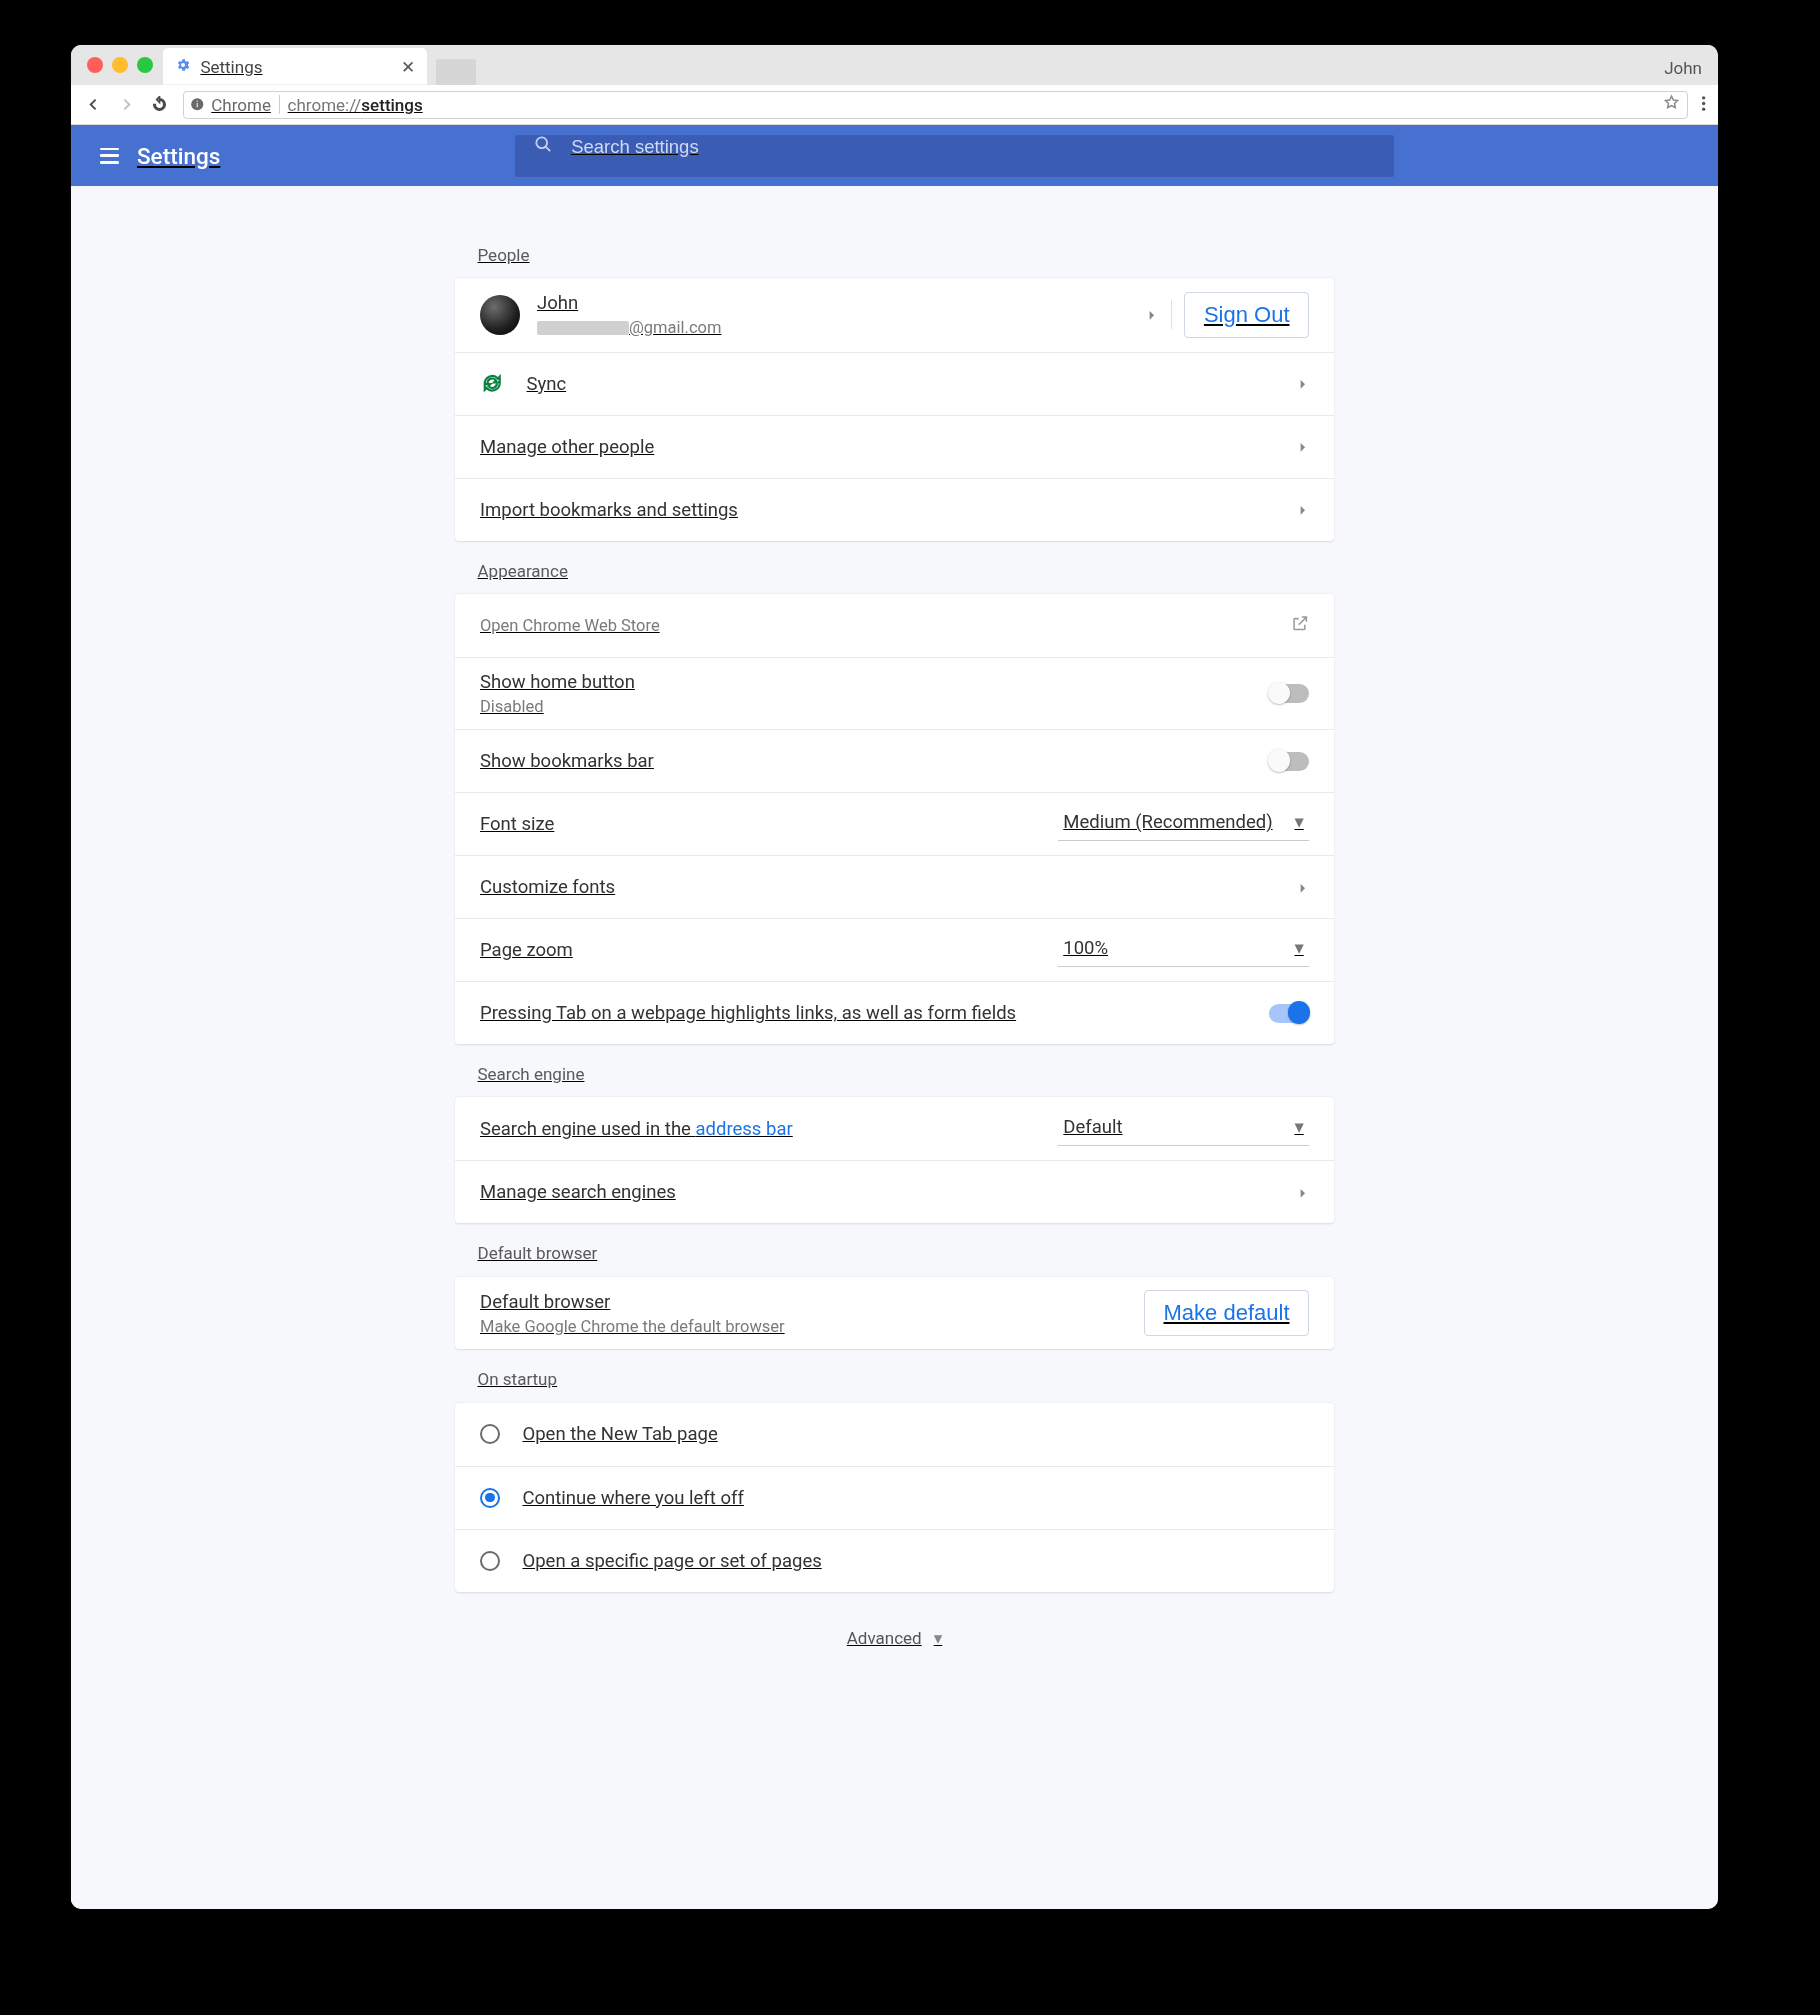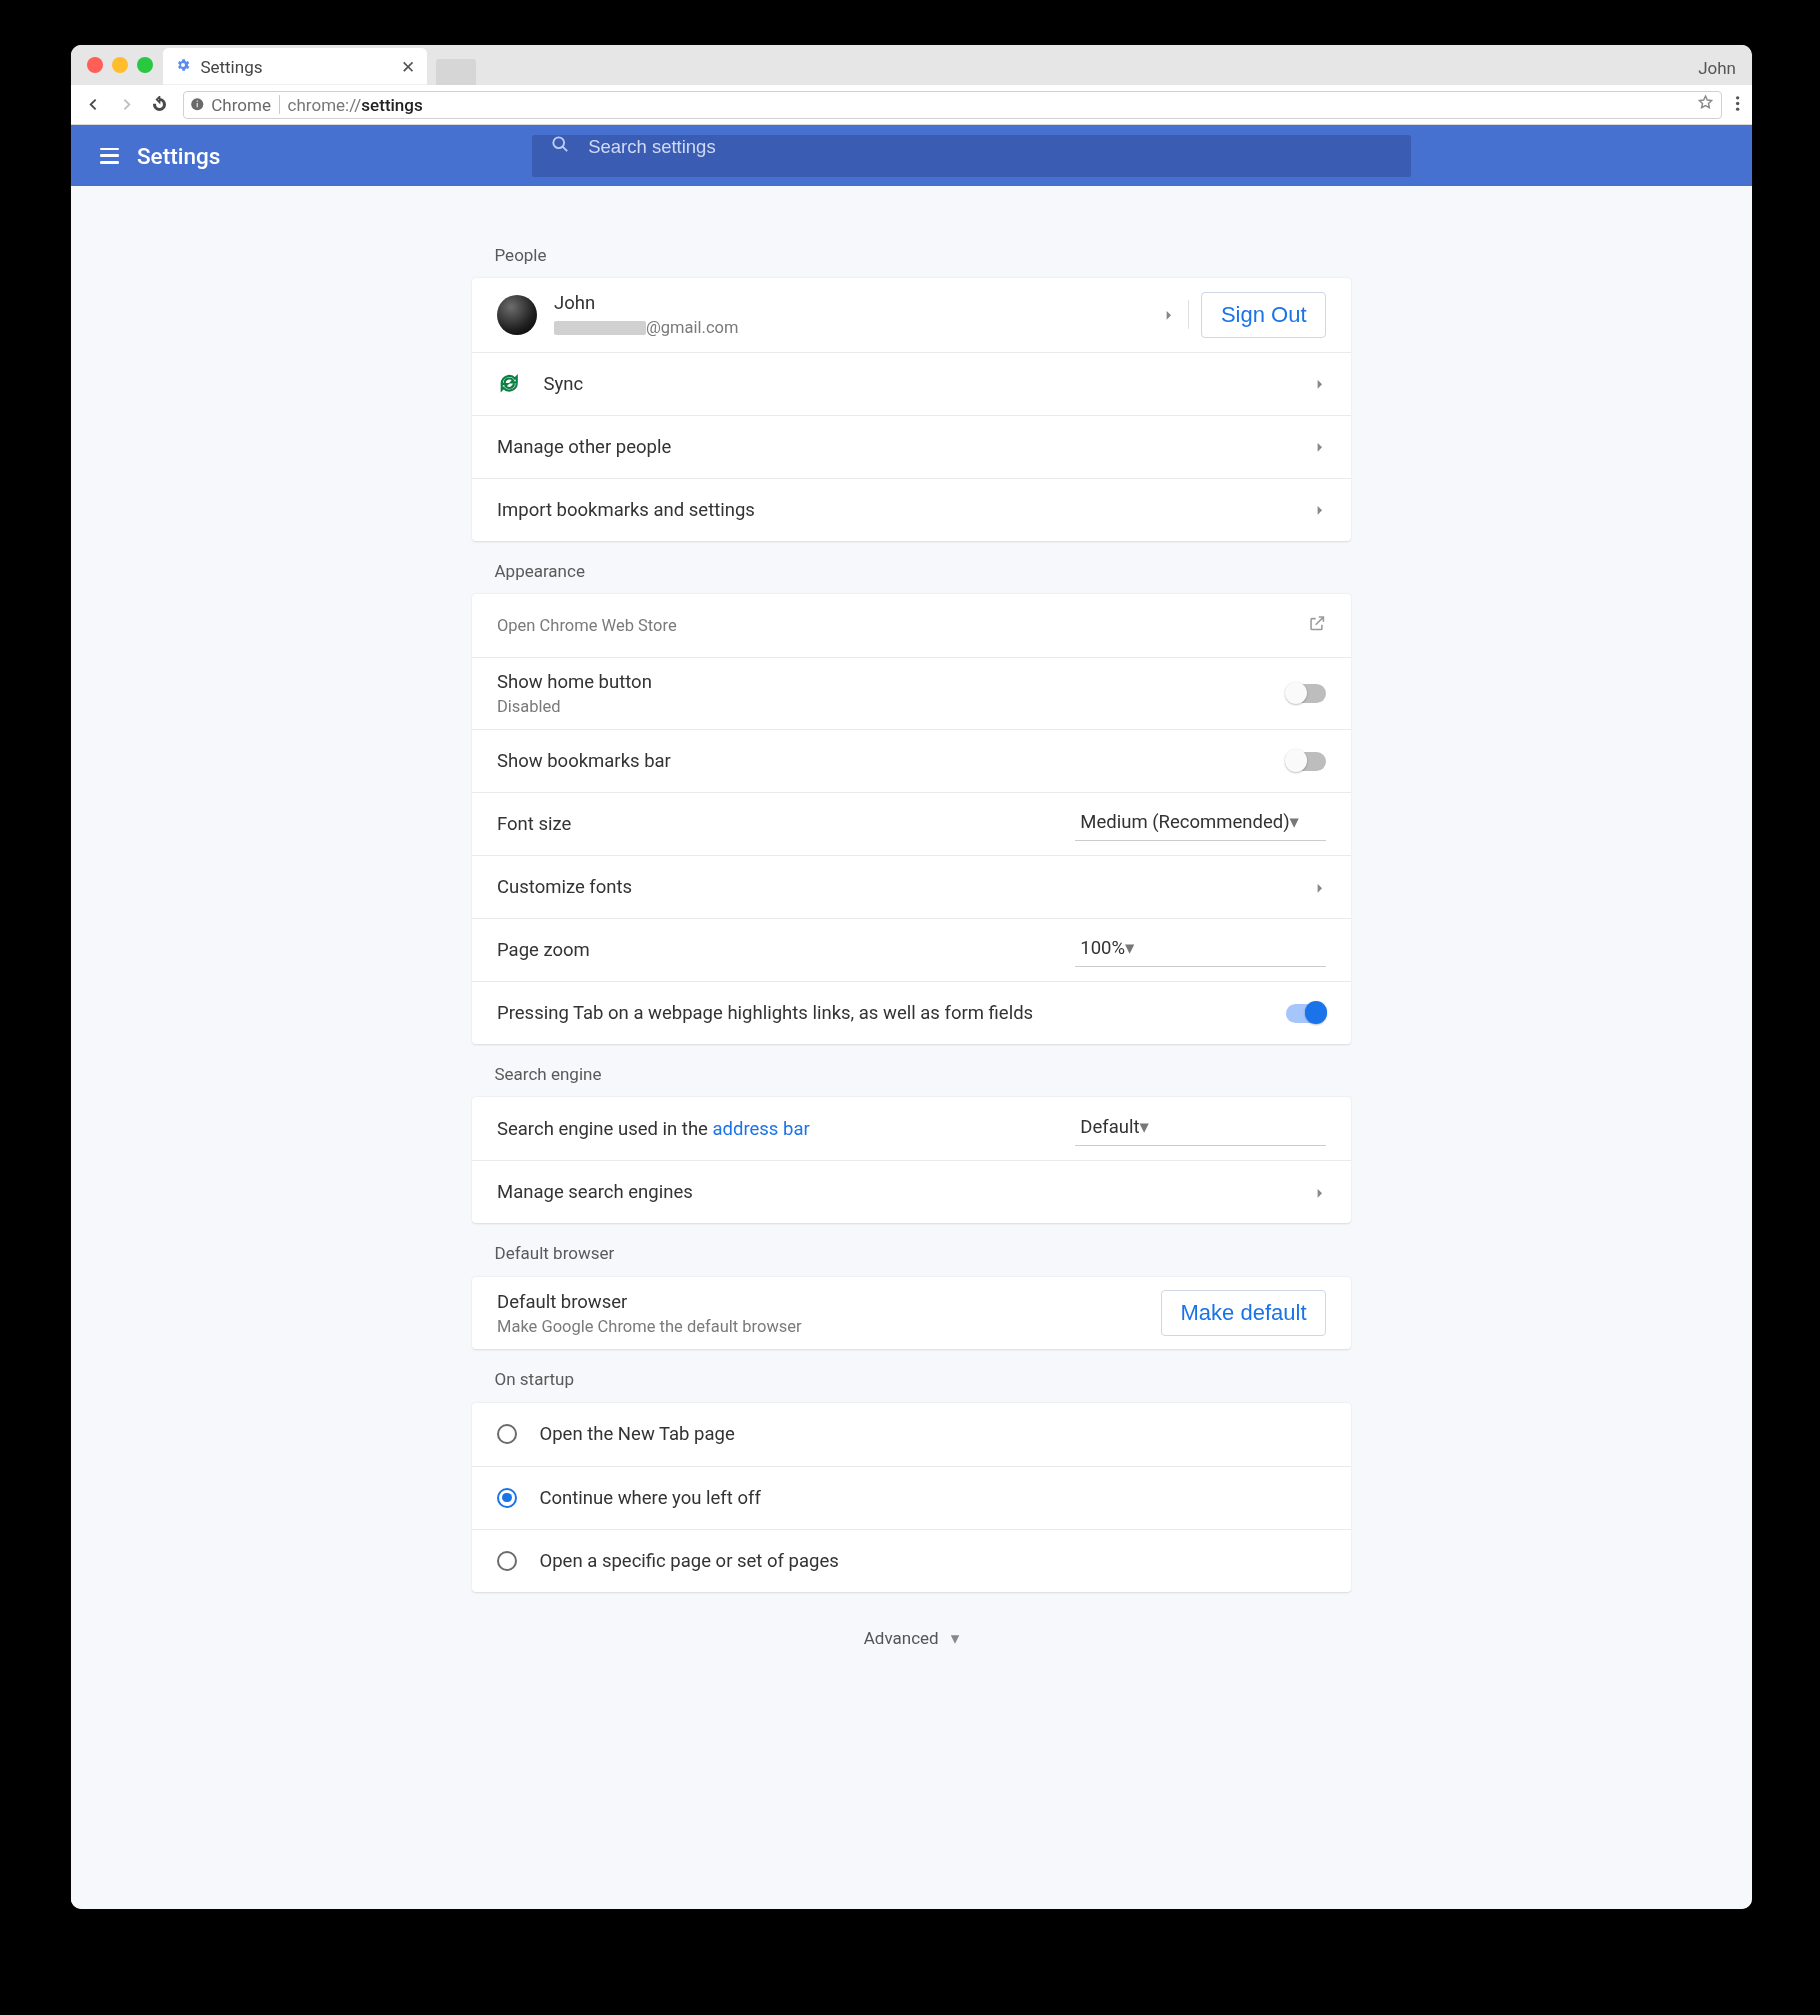--- a/index.html
+++ b/index.html
@@ -12,21 +12,21 @@
     --sub2:#9a9a9a;
     --row-border:#eaeaea;
     --link:#1a73e8;
     --btn-blue:#1a73e8;
     --bg:#f6f8fb;
     --toggle-on:#1a73e8;
     --toggle-off:#bdbdbd;
   }
   *{box-sizing:border-box;}
   html,body{margin:0;padding:0;background:var(--outer-black);font-family:-apple-system,BlinkMacSystemFont,"Segoe UI",Roboto,Arial,sans-serif;}
-  .stage{width:1821px;height:2015px;background:var(--outer-black);padding:45px 69px 106px 71px;position:relative;}
+  .stage{width:1821px;height:2015px;background:var(--outer-black);padding:45px 103px 106px 71px;position:relative;text-decoration:underline;}
   .win{width:100%;height:100%;background:#fff;border-radius:10.6px;overflow:hidden;box-shadow:0 20px 53px rgba(0,0,0,0.5),0 0 0 0.7px rgba(255,255,255,0.04);display:flex;flex-direction:column;}
   
   .tabstrip{height:40px;background:var(--chrome-grey);display:flex;align-items:flex-end;padding-left:13.2px;position:relative;}
   .traffic{position:absolute;left:16px;top:12px;display:flex;gap:9.2px;}
   .tl{width:16px;height:16px;border-radius:50%;}
   .tl.r{background:#ff5f57;}
   .tl.y{background:#ffbd2e;}
   .tl.g{background:#28c840;}
   .tab{margin-left:79px;height:37px;width:264px;background:#fff;border-top-left-radius:5.3px;border-top-right-radius:5.3px;display:flex;align-items:center;padding:0 10.6px 0 12px;box-shadow:0 -0.7px 0 rgba(0,0,0,0.08) inset;color:#444;font-size:17px;position:relative;}
   .tab .gear{color:#5b8def;font-size:14.5px;}
@@ -71,21 +71,21 @@
   .btn{border:0.7px solid #cfd6e4;border-radius:4px;padding:9.2px 18.5px;color:var(--btn-blue);font-size:22px;background:#fff;}
   .avatar{width:40px;height:40px;border-radius:50%;background:radial-gradient(circle at 35% 30%, #6d6d6d, #1f1f1f 60%, #000 100%);margin-right:17px;flex:0 0 auto;}
   .sync-icon{width:24px;height:24px;margin-right:22.5px;display:flex;align-items:center;justify-content:center;}
   .sync-icon svg{color:#0b8043;}
   .open-ext svg{width:18.5px;height:18.5px;color:#9a9a9a;}
   .toggle{width:40px;height:18.5px;border-radius:10.6px;background:var(--toggle-off);position:relative;}
   .toggle::after{content:"";position:absolute;top:-2.6px;width:22.5px;height:22.5px;border-radius:50%;background:#fafafa;box-shadow:0 0.7px 2px rgba(0,0,0,0.3);}
   .toggle.off::after{left:-1.3px;}
   .toggle.on{background:#a6c5fa;}
   .toggle.on::after{left:18.5px;background:var(--toggle-on);}
-  .select{display:flex;align-items:center;min-width:251px;border-bottom:0.7px solid #ccc;padding:4px 5.3px 6.6px 5.3px;color:#333;}
+  .select{display:flex;align-items:center;justify-content:space-between;min-width:251px;border-bottom:0.7px solid #ccc;padding:4px 5.3px 6.6px 5.3px;color:#333;}
   .select .caret{color:#777;}
   .link{color:var(--link);}
   .radio{width:20px;height:20px;border:2px solid #6b6b6b;border-radius:50%;margin-right:22.5px;display:inline-flex;align-items:center;justify-content:center;}
   .radio.on{border-color:var(--link);}
   .radio.on::after{content:"";width:9.2px;height:9.2px;border-radius:50%;background:var(--link);}
   .advanced{display:flex;align-items:center;justify-content:center;gap:12px;color:#555;font-size:17px;padding:36px 0 46px 0;}
   .redact{display:inline-block;height:14.5px;width:92px;background:#d0d0d0;border-radius:2px;vertical-align:-2px;}
   .vdiv{width:0.7px;height:29px;background:#e0e0e0;}
 </style>
 </head>

